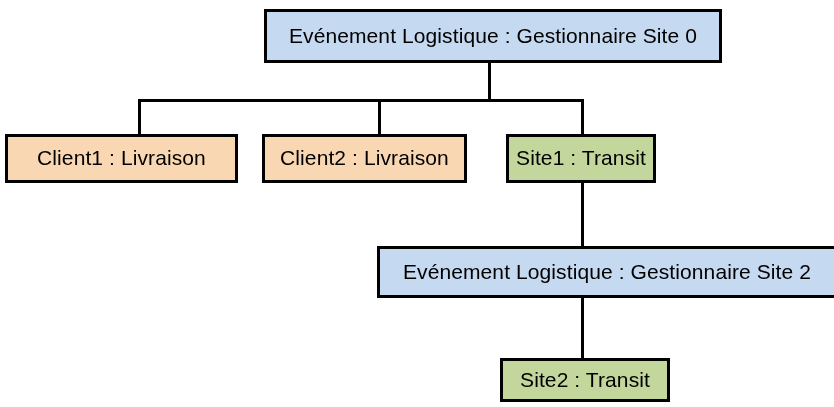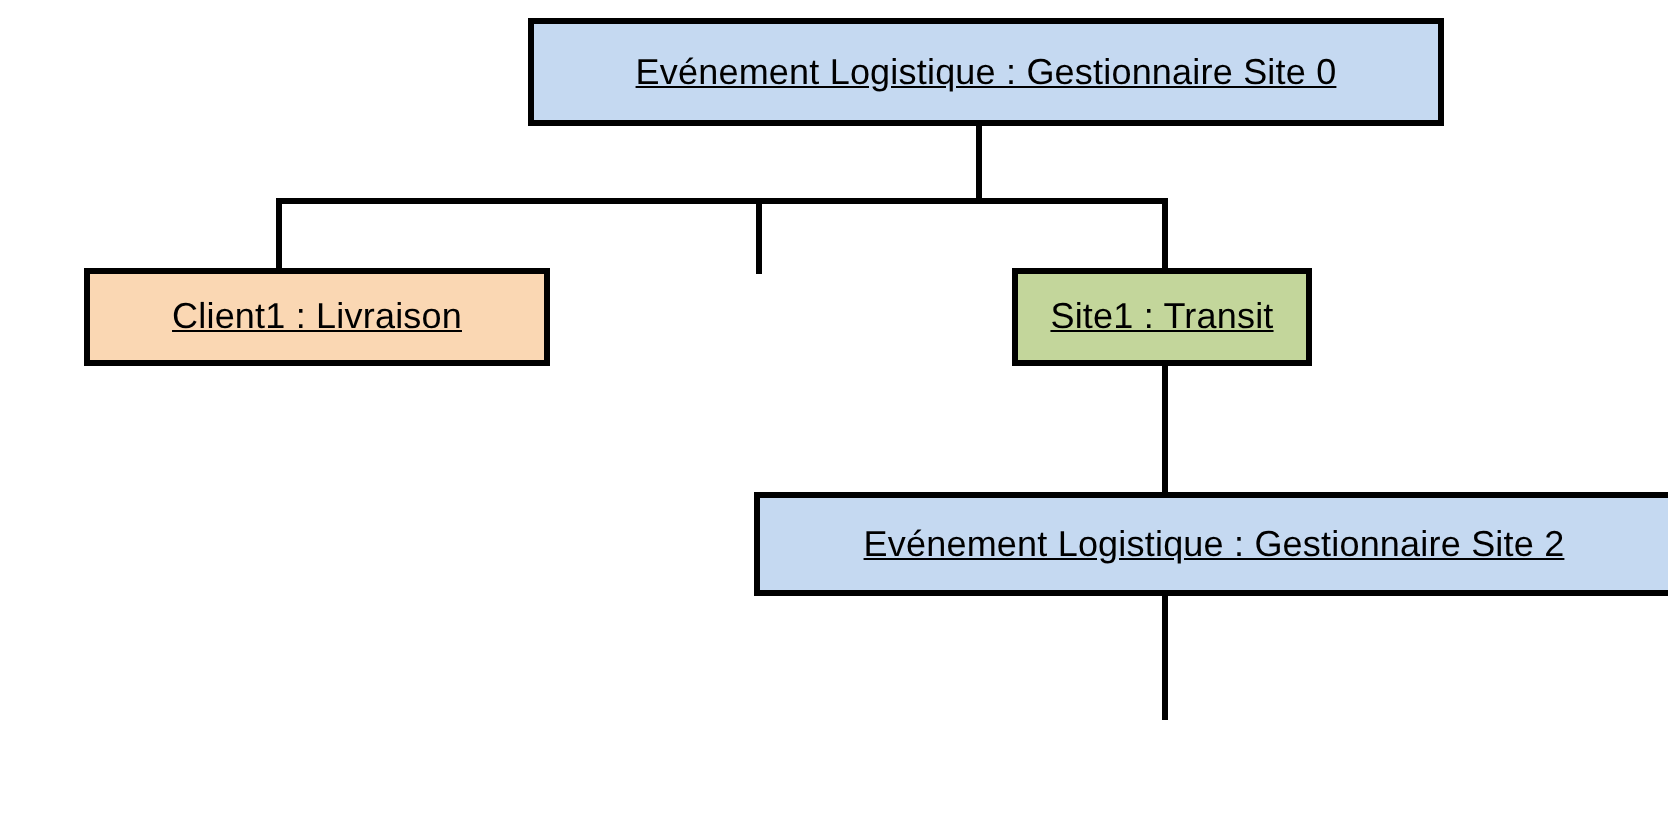--- a/index.html
+++ b/index.html
@@ -20,26 +20,25 @@
   }
   .node {
     position: absolute;
     box-sizing: border-box;
     border: 3px solid #8b5cf6;
     display: flex;
     align-items: center;
     justify-content: center;
     text-align: center;
     color: #000000;
-    font-size: 18px;
+    font-size: 21px;
     line-height: 1.15;
     letter-spacing: 0.1px;
     white-space: nowrap;
     z-index: 2;
-    text-decoration: underline;
   }
   .node-label {
     display: block;
     padding: 0 8px;
   }
   .edge {
     position: absolute;
     background: #000000;
     z-index: 1;
   }
@@ -56,27 +55,33 @@
   <div class="edge edge-v" id="edge-2" style="background: rgb(0, 0, 0); left: 138px; top: 99px; height: 38px;"></div>
   <div class="edge edge-v" id="edge-3" style="background: rgb(0, 0, 0); left: 378px; top: 99px; height: 38px;"></div>
   <div class="edge edge-v" id="edge-4" style="background: rgb(0, 0, 0); left: 581px; top: 99px; height: 38px;"></div>
   <div class="edge edge-v" id="edge-5" style="background: rgb(0, 0, 0); left: 581px; top: 182px; height: 66px;"></div>
   <div class="edge edge-v" id="edge-6" style="background: rgb(0, 0, 0); left: 581px; top: 297px; height: 63px;"></div>
 
   <div class="node" id="node-0" style="left: 264px; top: 9px; width: 458px; height: 54px; background: rgb(197, 217, 241); border-color: rgb(0, 0, 0); color: rgb(0, 0, 0);">
     <span class="node-label">Evénement Logistique : Gestionnaire Site 0</span>
   </div>
 
-  <div class="node" id="node-1" style="left: 5px; top: 134px; width: 233px; height: 49px; background: rgb(250, 215, 179); border-color: rgb(0, 0, 0); color: rgb(0, 0, 0); margin-left: 37px;">
+  <div class="node" id="node-1" style="left: 5px; top: 134px; width: 233px; height: 49px; background: rgb(250, 215, 179); border-color: rgb(0, 0, 0); color: rgb(0, 0, 0);">
     <span class="node-label">Client1 : Livraison</span>
   </div>
 
+  <div class="node" id="node-2" style="left: 262px; top: 134px; width: 205px; height: 49px; background: rgb(250, 215, 179); border-color: rgb(0, 0, 0); color: rgb(0, 0, 0);">
+    <span class="node-label">Client2 : Livraison</span>
+  </div>
 
   <div class="node" id="node-3" style="left: 506px; top: 134px; width: 150px; height: 49px; background: rgb(195, 214, 155); border-color: rgb(0, 0, 0); color: rgb(0, 0, 0);">
     <span class="node-label">Site1 : Transit</span>
   </div>
 
   <div class="node" id="node-4" style="left: 377px; top: 246px; width: 460px; height: 52px; background: rgb(197, 217, 241); border-color: rgb(0, 0, 0); color: rgb(0, 0, 0);">
     <span class="node-label">Evénement Logistique : Gestionnaire Site 2</span>
   </div>
 
+  <div class="node" id="node-5" style="left: 500px; top: 358px; width: 170px; height: 44px; background: rgb(195, 214, 155); border-color: rgb(0, 0, 0); color: rgb(0, 0, 0);">
+    <span class="node-label">Site2 : Transit</span>
+  </div>
 
 </div>
 
 </body></html>

